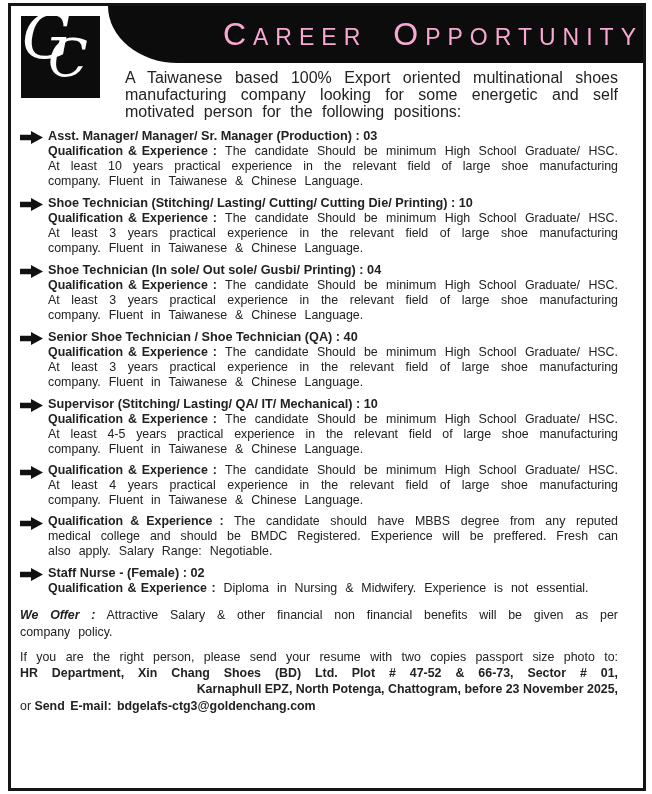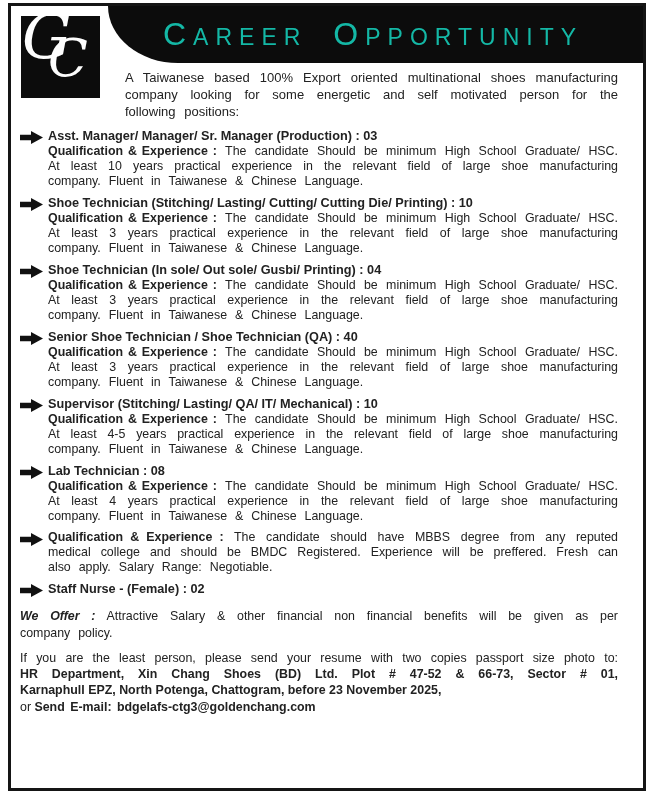--- a/index.html
+++ b/index.html
@@ -14,22 +14,22 @@
     position:absolute; left:8px; top:3px;
     width:632px; height:782px;
     border:3px solid #151515;
     background:#ffffff;
   }
   
   .header-bar {
     position:absolute; top:0; right:0; left:97px; height:57px;
     background:#0c0c0c;
     border-bottom-left-radius:70px 57px;
-    color:#14b8a6;
-    text-align:left;
+    color:#f9a8d4;
+    text-align:right;
     white-space:nowrap;
     padding-left:55px;
   }
   .header-bar .word { display:inline-block; line-height:57px; }
   .header-bar .cap  { font-size:32px; letter-spacing:7px; }
   .header-bar .rest { font-size:23px; letter-spacing:7px; }
   .word2 { margin-left:26px; }
   
   .logo {
     position:absolute; left:10px; top:10px;
@@ -42,21 +42,21 @@
     font-size:62px; line-height:1; color:#fdfdfd;
   }
   .logo .c {
     position:absolute; left:27px; top:16px;
     font-family:"DejaVu Serif", serif; font-style:italic;
     font-size:52px; line-height:1; color:#fdfdfd;
   }
   
   .intro {
     position:absolute; left:114px; top:63px; width:493px;
-    font-size:13px; line-height:17px;
+    font-size:16px; line-height:17px;
     text-align:justify; word-spacing:5px;
   }
   
   .flow {
     position:absolute; left:9px; top:122px; width:598px;
   }
   .job { position:relative; padding-left:28px; margin-bottom:6px; }
   .arrow-icon { position:absolute; left:0; top:2px; }
   .job-title { font-weight:bold; font-size:12.7px; line-height:16px; }
   .job-desc  {
@@ -66,21 +66,21 @@
   .job-desc b { word-spacing:1px; }
   .offer {
     margin-top:11px;
     font-size:12.4px; line-height:16.5px;
     text-align:justify; word-spacing:4.5px;
   }
   .offer .offer-label { font-weight:bold; font-style:italic; }
   .contact { margin-top:9px; font-size:12.4px; line-height:16.2px; }
   .contact .just { text-align:justify; text-align-last:justify; }
   .contact b { word-spacing:2px;margin-top:7px; }
-  .bold { font-weight:bold; }
+  .bold { font-weight:bold;text-align:right; }
 </style>
 </head>
 <body>
 
 <div class="ad">
 
   <div class="header-bar">
     <span class="word"><span class="cap">C</span><span class="rest">AREER</span></span><span class="word word2"><span class="cap">O</span><span class="rest">PPORTUNITY</span></span>
   </div>
 
@@ -130,44 +130,44 @@
             <path d="M0 3.8 H11 V0 L23 6.5 L11 13 V9.2 H0 Z" fill="#111"></path>
           </svg></span>
       <div class="job-title">Supervisor (Stitching/ Lasting/ QA/ IT/ Mechanical) : 10</div>
       <div class="job-desc"><b>Qualification &amp; Experience :</b> <span>The candidate Should be minimum High School Graduate/ HSC. At least 4-5 years practical experience in the relevant field of large shoe manufacturing company. Fluent in Taiwanese &amp; Chinese Language.</span></div>
     </div>
 
     <div class="job">
       <span class="arrow-icon"><svg width="23" height="13" viewBox="0 0 23 13">
             <path d="M0 3.8 H11 V0 L23 6.5 L11 13 V9.2 H0 Z" fill="#111"></path>
           </svg></span>
-      <div class="job-title">Lab Technician : 08</div>
       <div class="job-desc"><b>Qualification &amp; Experience :</b> <span>The candidate Should be minimum High School Graduate/ HSC. At least 4 years practical experience in the relevant field of large shoe manufacturing company. Fluent in Taiwanese &amp; Chinese Language.</span></div>
     </div>
 
     <div class="job">
       <span class="arrow-icon"><svg width="23" height="13" viewBox="0 0 23 13">
             <path d="M0 3.8 H11 V0 L23 6.5 L11 13 V9.2 H0 Z" fill="#111"></path>
           </svg></span>
       <div class="job-desc"><b>Qualification &amp; Experience :</b> <span>The candidate should have MBBS degree from any reputed medical college and should be BMDC Registered. Experience will be preffered. Fresh can also apply. Salary Range: Negotiable.</span></div>
     </div>
 
     <div class="job">
       <span class="arrow-icon"><svg width="23" height="13" viewBox="0 0 23 13">
             <path d="M0 3.8 H11 V0 L23 6.5 L11 13 V9.2 H0 Z" fill="#111"></path>
           </svg></span>
       <div class="job-title">Staff Nurse - (Female) : 02</div>
+      <div class="job-desc"><b>Qualification &amp; Experience :</b> <span>Diploma in Nursing &amp; Midwifery. Experience is not essential.</span></div>
     </div>
 
     <div class="offer">
       <span class="offer-label">We Offer :</span>
       <span>Attractive Salary &amp; other financial non financial benefits will be given as per company policy.</span>
     </div>
 
     <div class="contact">
-      <div class="just">If you are the least person, please send your resume with two copies passport size photo to:</div>
+      <div class="just">If you are the right person, please send your resume with two copies passport size photo to:</div>
       <div class="just bold">HR Department, Xin Chang Shoes (BD) Ltd. Plot # 47-52 &amp; 66-73, Sector # 01,</div>
       <div class="bold">Karnaphull EPZ, North Potenga, Chattogram, before 23 November 2025,</div>
       <div><span>or </span><b>Send E-mail: bdgelafs-ctg3@goldenchang.com</b></div>
     </div>
 
   </div>
 </div>
 
 </body></html>

